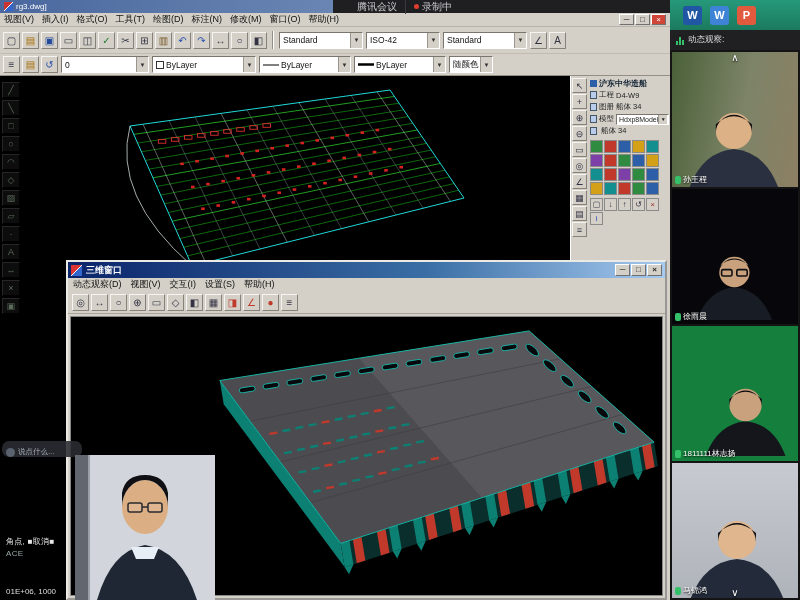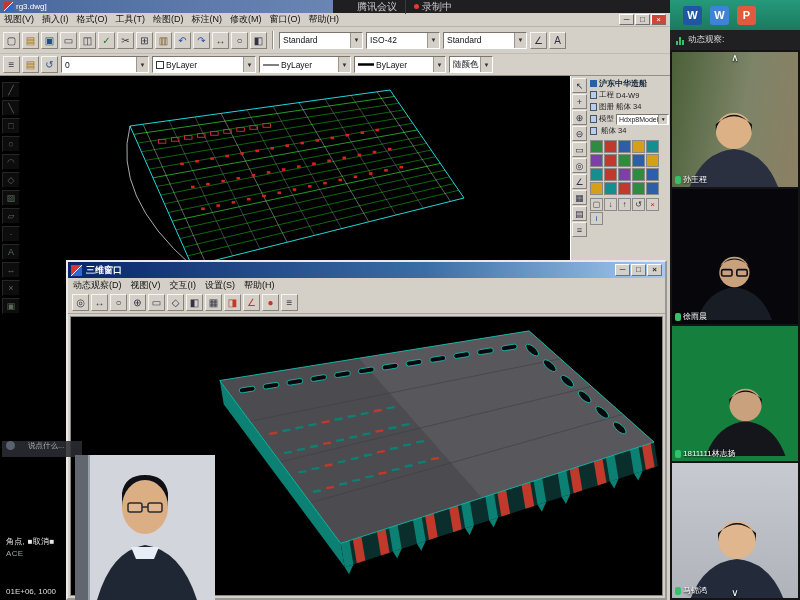--- a/index.html
+++ b/index.html
@@ -60,31 +60,31 @@
   display:flex;align-items:center;justify-content:center}
 .panel-grid{display:flex;flex-wrap:wrap;gap:1px;margin-top:3px;width:74px}
 .panel-grid .icon-btn{width:13px;height:13px;font-size:8px;border:1px solid #8a8a8a}
 
 .viewer{position:absolute;left:66px;top:260px;width:601px;height:340px;background:#d4d0c8;
   border:2px outset #eceae4;z-index:5;display:flex;flex-direction:column}
 .v-title{height:16px;background:linear-gradient(90deg,#0a246a,#3a6ea5 60%,#a6caf0);display:flex;
   align-items:center;color:#fff;font-size:9px;font-weight:bold;padding:0 3px;gap:4px}
 .v-title .wicon{width:11px;height:11px;background:linear-gradient(135deg,#d33 49%,#fff 50%,#36c 51%)}
 .v-title .win-ctrls .wbtn{height:12px}
-.v-menus{height:14px;display:flex;gap:9px;align-items:center;font-size:9px;padding:0 5px;
+.v-menus{height:14px;display:flex;gap:9px;font-size:9px;padding:0 5px;
   background:#d4d0c8;color:#111}
 .v-tb{height:22px;display:flex;gap:2px;align-items:center;padding:0 4px;background:#d4d0c8;
   border-bottom:1px solid #a8a49c}
 .v-view{flex:1;background:#000;position:relative;margin:2px;border:1px solid #888;overflow:hidden}
 .v-view svg{width:100%;height:100%;display:block}
 
 .webcam{position:absolute;left:75px;top:455px;width:140px;height:145px;z-index:6;overflow:hidden}
 
 .chat{position:absolute;left:2px;top:441px;width:80px;height:16px;background:rgba(42,44,50,.88);
-  border-radius:0;display:flex;align-items:flex-start;gap:13px;padding:0 4px;color:#a8b0ba;
+  border-radius:7px;display:flex;align-items:flex-end;gap:3px;padding:0 4px;color:#a8b0ba;
   font-size:7.5px;z-index:6;white-space:nowrap;overflow:hidden}
 .cic{width:9px;height:9px;border-radius:50%;background:#5a6270;flex:0 0 auto}
 
 .meetstrip{position:absolute;left:333px;top:0;width:337px;height:13px;background:#1f1f22;z-index:7;
   display:flex;align-items:center;gap:8px;padding-left:24px;color:#c8c8cc;font-size:10px}
 .recwrap{display:flex;align-items:center;gap:3px;border-left:1px solid #3a3a3e;padding-left:8px}
 .recdot{width:5px;height:5px;border-radius:50%;background:#e23b2e}
 
 .sidebar{position:absolute;left:670px;top:0;width:130px;height:600px;background:#141414;
   display:flex;flex-direction:column}

